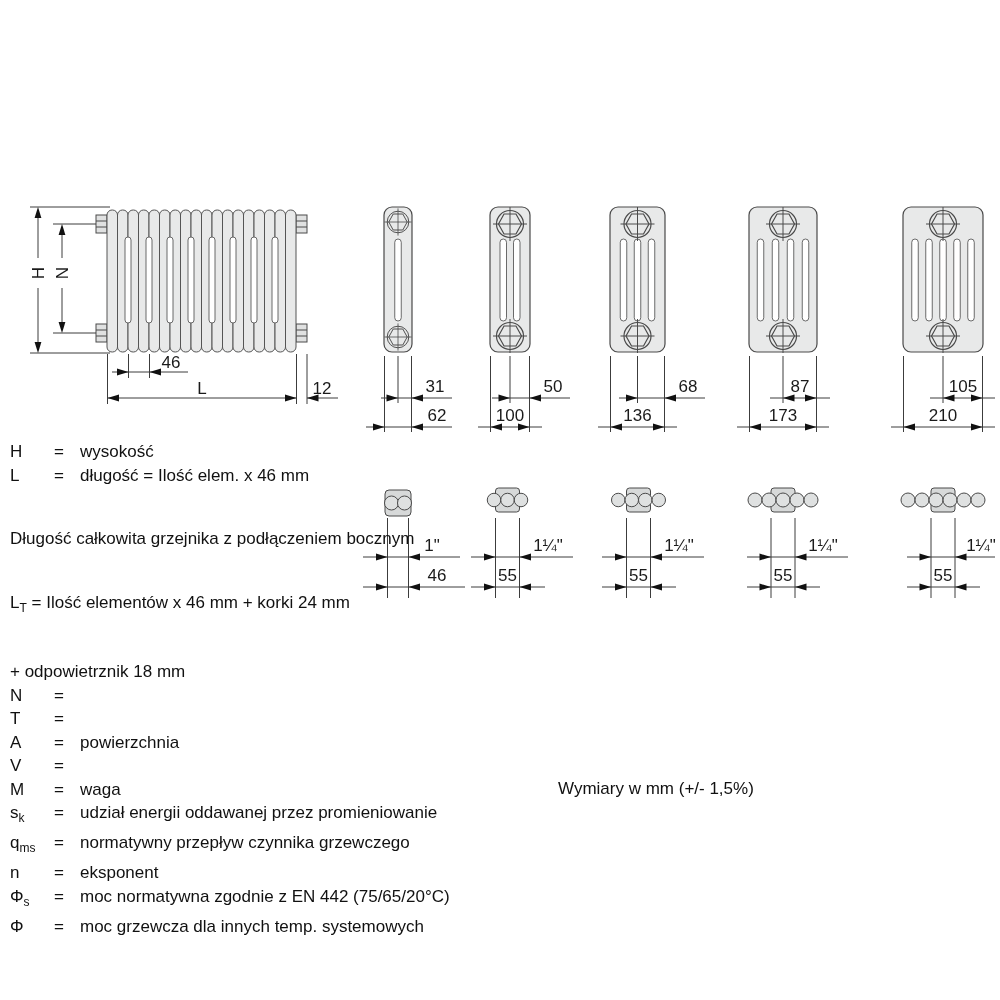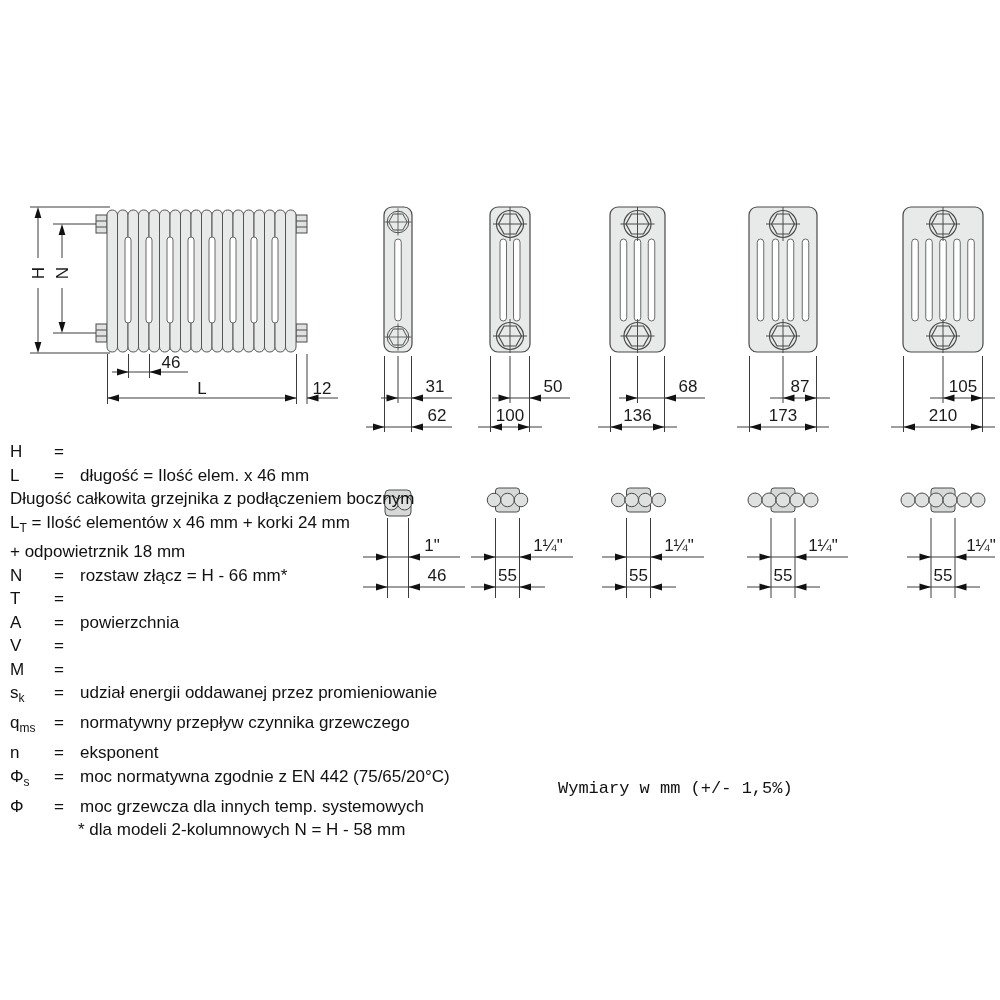--- a/index.html
+++ b/index.html
@@ -5,24 +5,24 @@
   html,body{margin:0;padding:0;background:#ffffff;}
   #canvas{position:relative;width:1000px;height:1000px;background:#fff;overflow:hidden;
           font-family:"Liberation Sans", sans-serif;color:#111;}
   svg{position:absolute;left:0;top:0;}
   svg text{font-family:"Liberation Sans", sans-serif;font-size:17px;fill:#1a1a1a;}
   .legend{position:absolute;left:10px;top:440px;width:352px;font-size:17px;line-height:23.5px;color:#111;}
   .lrow{display:flex;}
   .lsym{width:44px;flex:0 0 44px;}
   .leq{width:26px;flex:0 0 26px;}
   .ldesc{flex:1;white-space:nowrap;}
-  .lfull{white-space:nowrap;}
+  .lfull{white-space:nowrap;margin-top:40px;}
   .lnote{padding-left:68px;white-space:nowrap;}
   sub{font-size:12px;}
-  .mmnote{position:absolute;left:558px;top:779px;font-size:17px;color:#111;white-space:nowrap;font-family:Liberation Mono, monospace;}
+  .mmnote{position:absolute;left:558px;top:779px;font-size:17px;color:#111;white-space:nowrap;}
 </style>
 </head>
 <body>
 
 <div id="canvas">
 
 <svg width="1000" height="1000" viewBox="0 0 1000 1000">
   <defs>
     <g id="plug" fill="none" stroke="#4a4a4a" stroke-width="1.2">
       <circle r="13.5"></circle>
@@ -353,52 +353,53 @@
     </g>
     <text x="981" y="551" text-anchor="middle">1¼"</text>
     <text x="943" y="581" text-anchor="middle">55</text>
   </g>
 </svg>
 
 <div class="legend">
   <div class="lrow">
     <span class="lsym">H</span>
         <span class="leq">=</span>
+        <span class="ldesc">wysokość</span>
   </div>
   <div class="lrow">
     <span class="lsym">L</span>
         <span class="leq">=</span>
         <span class="ldesc">długość = Ilość elem. x 46 mm</span>
   </div>
   <div class="lfull"><span>Długość całkowita grzejnika z podłączeniem bocznym</span></div>
   <div class="lfull">
     <span>L</span><sub>T</sub> <span>= Ilość elementów x 46 mm + korki 24 mm</span>
   </div>
   <div class="lfull"><span>+ odpowietrznik 18 mm</span></div>
   <div class="lrow">
     <span class="lsym">N</span>
         <span class="leq">=</span>
-        <span class="ldesc">rozstaw złącz = H - 66 mm*</span>
   </div>
   <div class="lrow">
     <span class="lsym">T</span>
         <span class="leq">=</span>
   </div>
   <div class="lrow">
     <span class="lsym">A</span>
         <span class="leq">=</span>
         <span class="ldesc">powierzchnia</span>
   </div>
   <div class="lrow">
     <span class="lsym">V</span>
         <span class="leq">=</span>
   </div>
   <div class="lrow">
     <span class="lsym">M</span>
         <span class="leq">=</span>
+        <span class="ldesc">waga</span>
   </div>
   <div class="lrow">
     <span class="lsym"><span>s</span><sub>k</sub></span>
         <span class="leq">=</span>
         <span class="ldesc">udział energii oddawanej przez promieniowanie</span>
   </div>
   <div class="lrow">
     <span class="lsym"><span>q</span><sub>ms</sub></span>
         <span class="leq">=</span>
         <span class="ldesc">normatywny przepływ czynnika grzewczego</span>
@@ -411,18 +412,17 @@
   <div class="lrow">
     <span class="lsym"><span>Φ</span><sub>s</sub></span>
         <span class="leq">=</span>
         <span class="ldesc">moc normatywna zgodnie z EN 442 (75/65/20°C)</span>
   </div>
   <div class="lrow">
     <span class="lsym">Φ</span>
         <span class="leq">=</span>
         <span class="ldesc">moc grzewcza dla innych temp. systemowych</span>
   </div>
-  <div class="lnote"><span>* dla modeli 2-kolumnowych N = H - 58 mm</span></div>
 </div>
 
 <div class="mmnote">Wymiary w mm (+/- 1,5%)</div>
 
 </div>
 
 </body></html>

